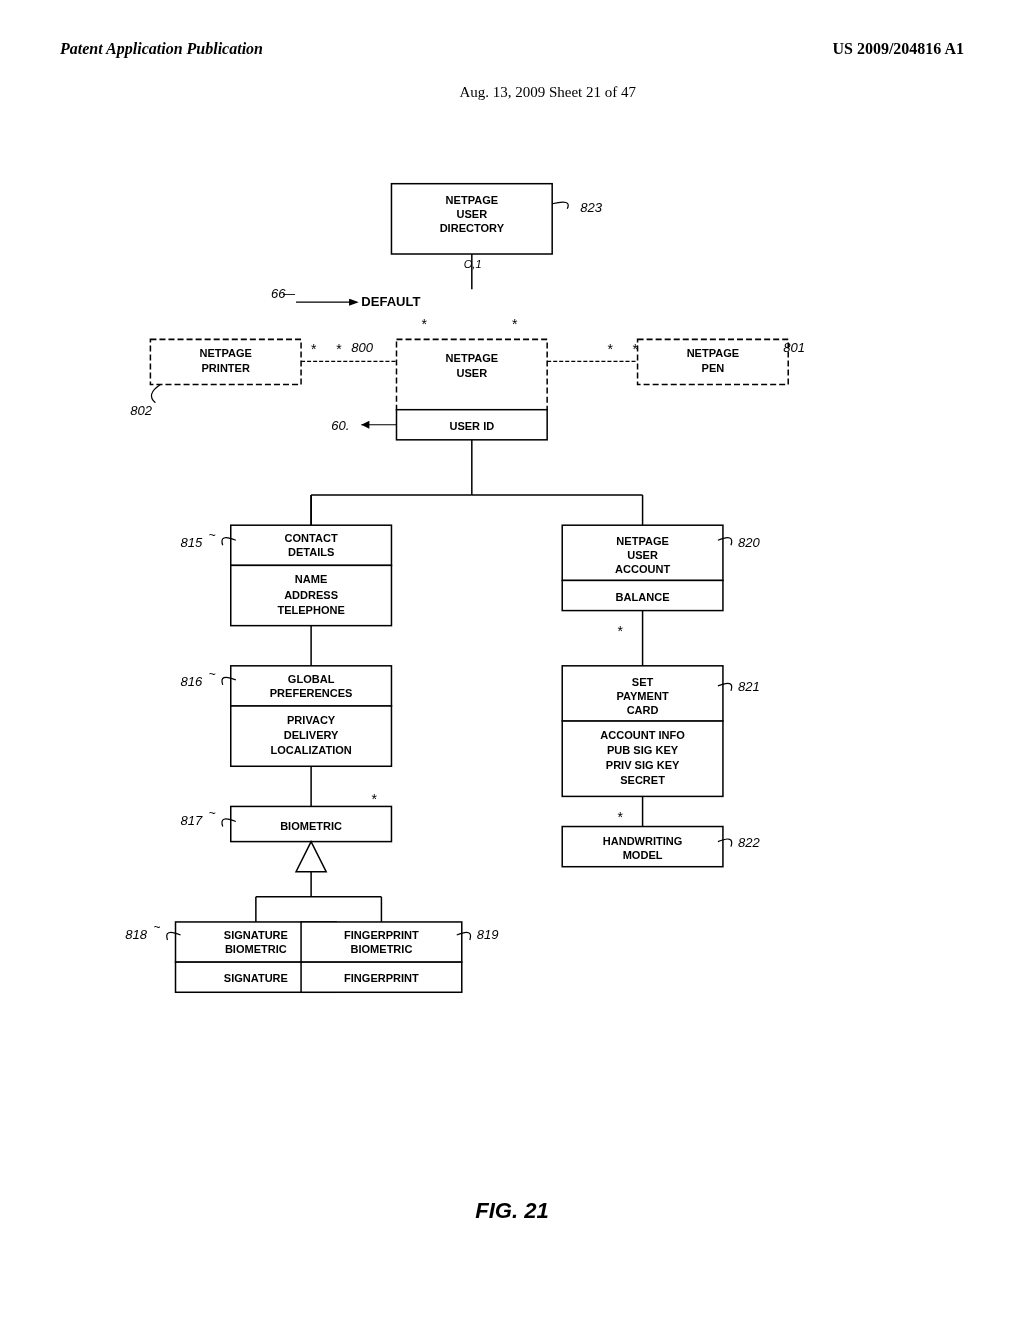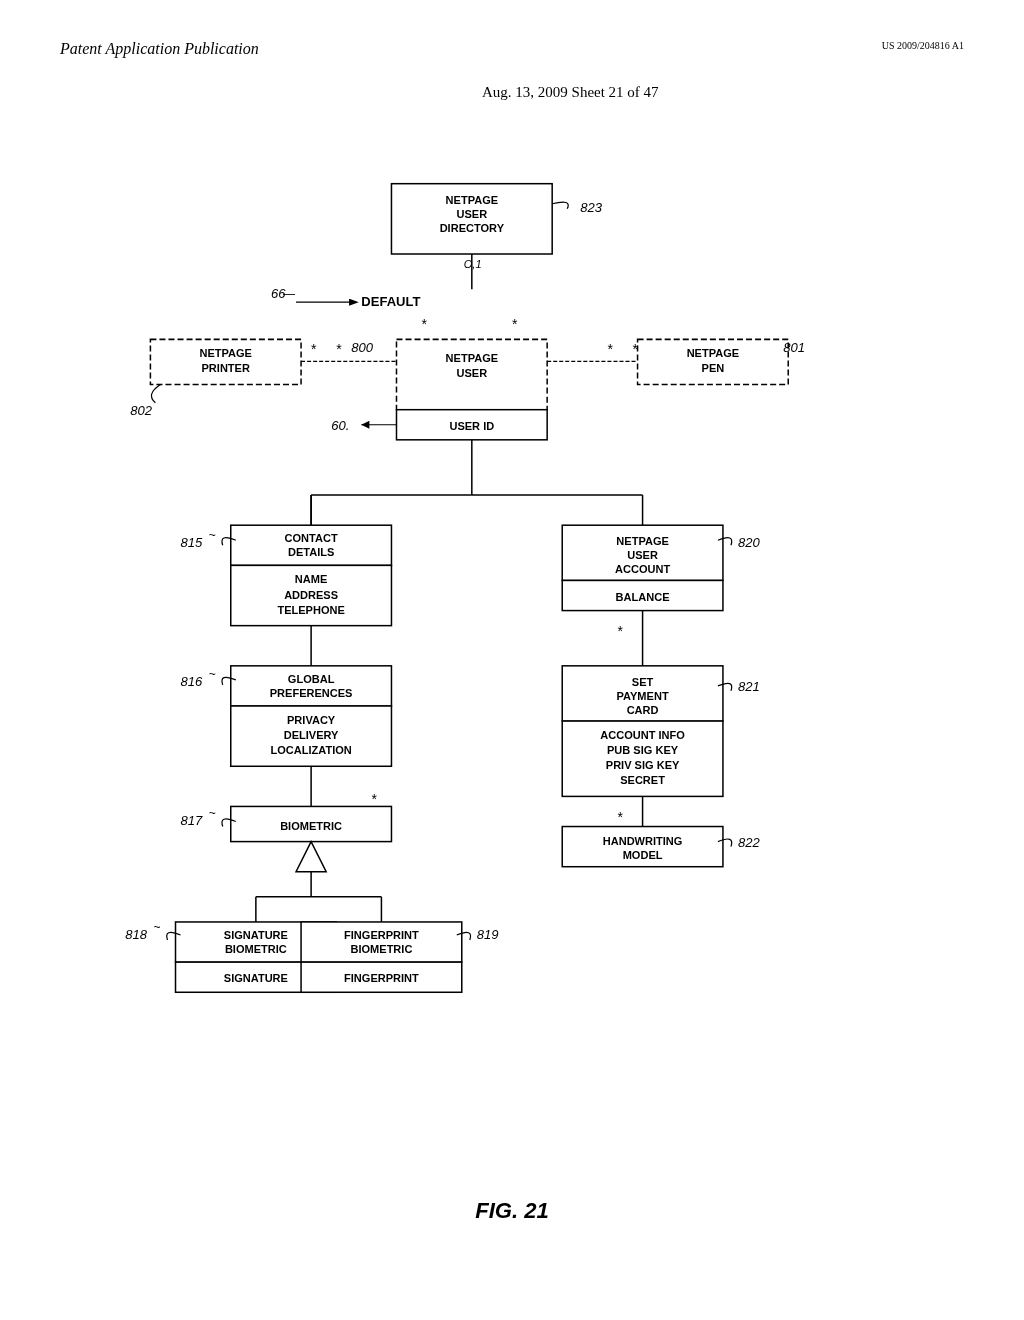--- a/index.html
+++ b/index.html
@@ -22,34 +22,34 @@
 
     .header {
       display: flex;
       justify-content: space-between;
       align-items: flex-start;
       margin-bottom: 30px;
       font-size: 15px;
     }
 
     .header-left {
-      font-weight: normal;
+      font-weight: bold;
       font-style: italic;
       font-size: 16px;
     }
 
     .header-center {
       font-size: 15px;
       text-align: center;
       margin-top: 44px;
     }
 
     .header-right {
-      font-size: 10px;
-      font-weight: normal;
+      font-size: 16px;
+      font-weight: bold;
     }
 
     .diagram-area {
       position: relative;
       width: 100%;
       height: 1150px;
     }
 
     
     .diagram-svg {

